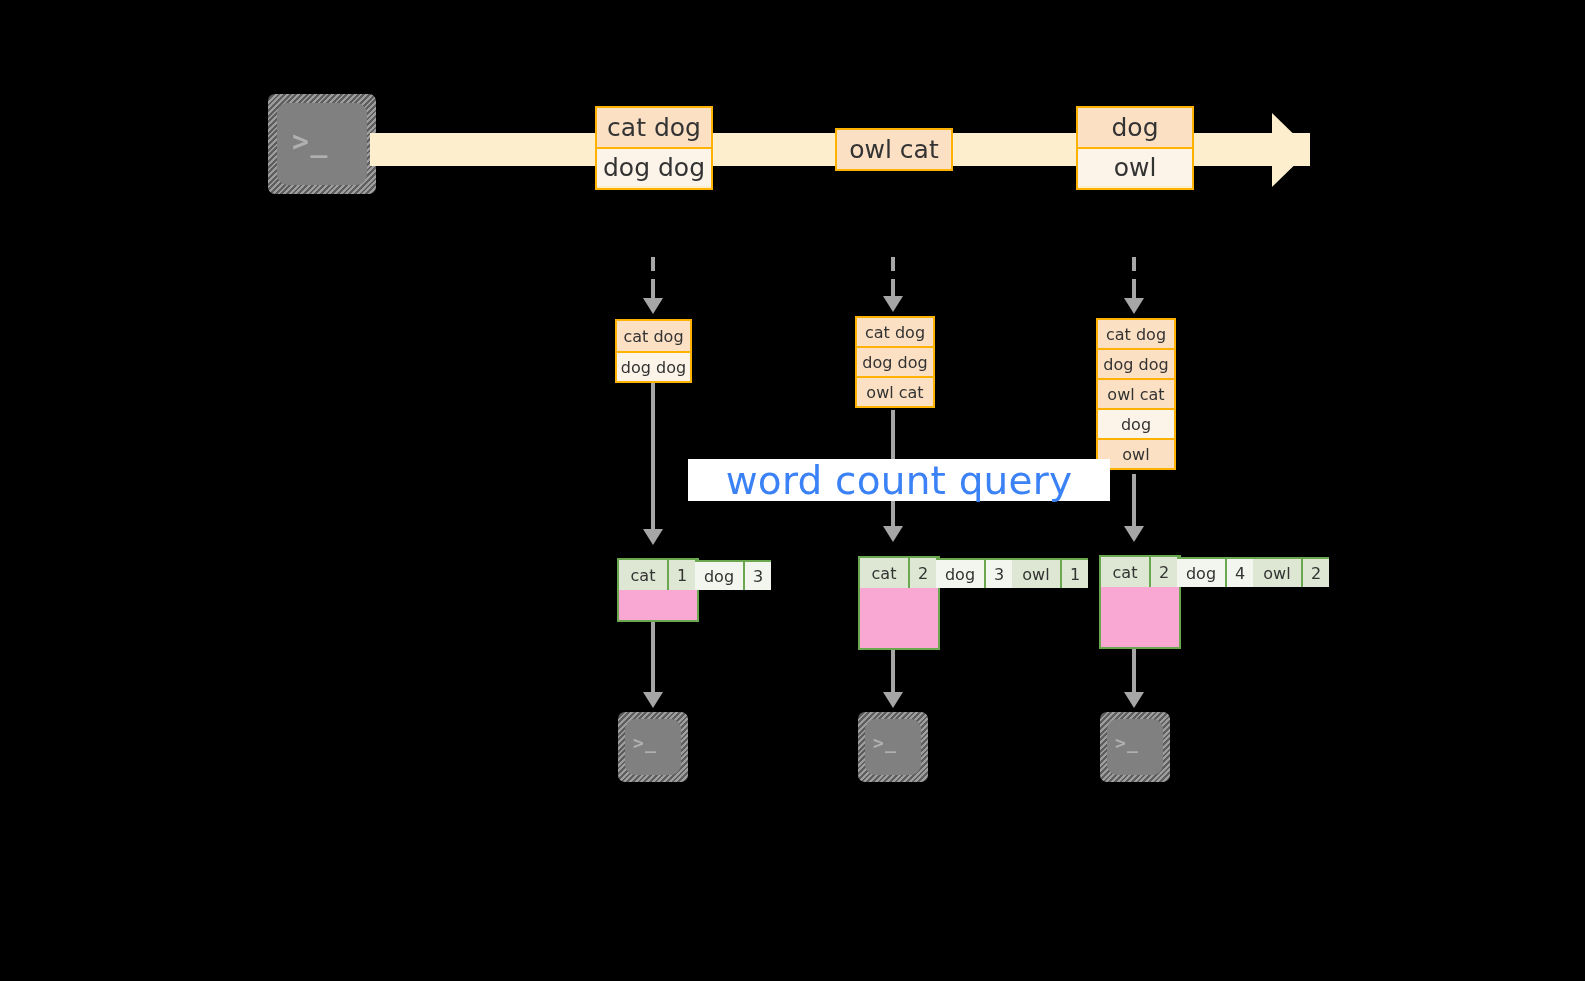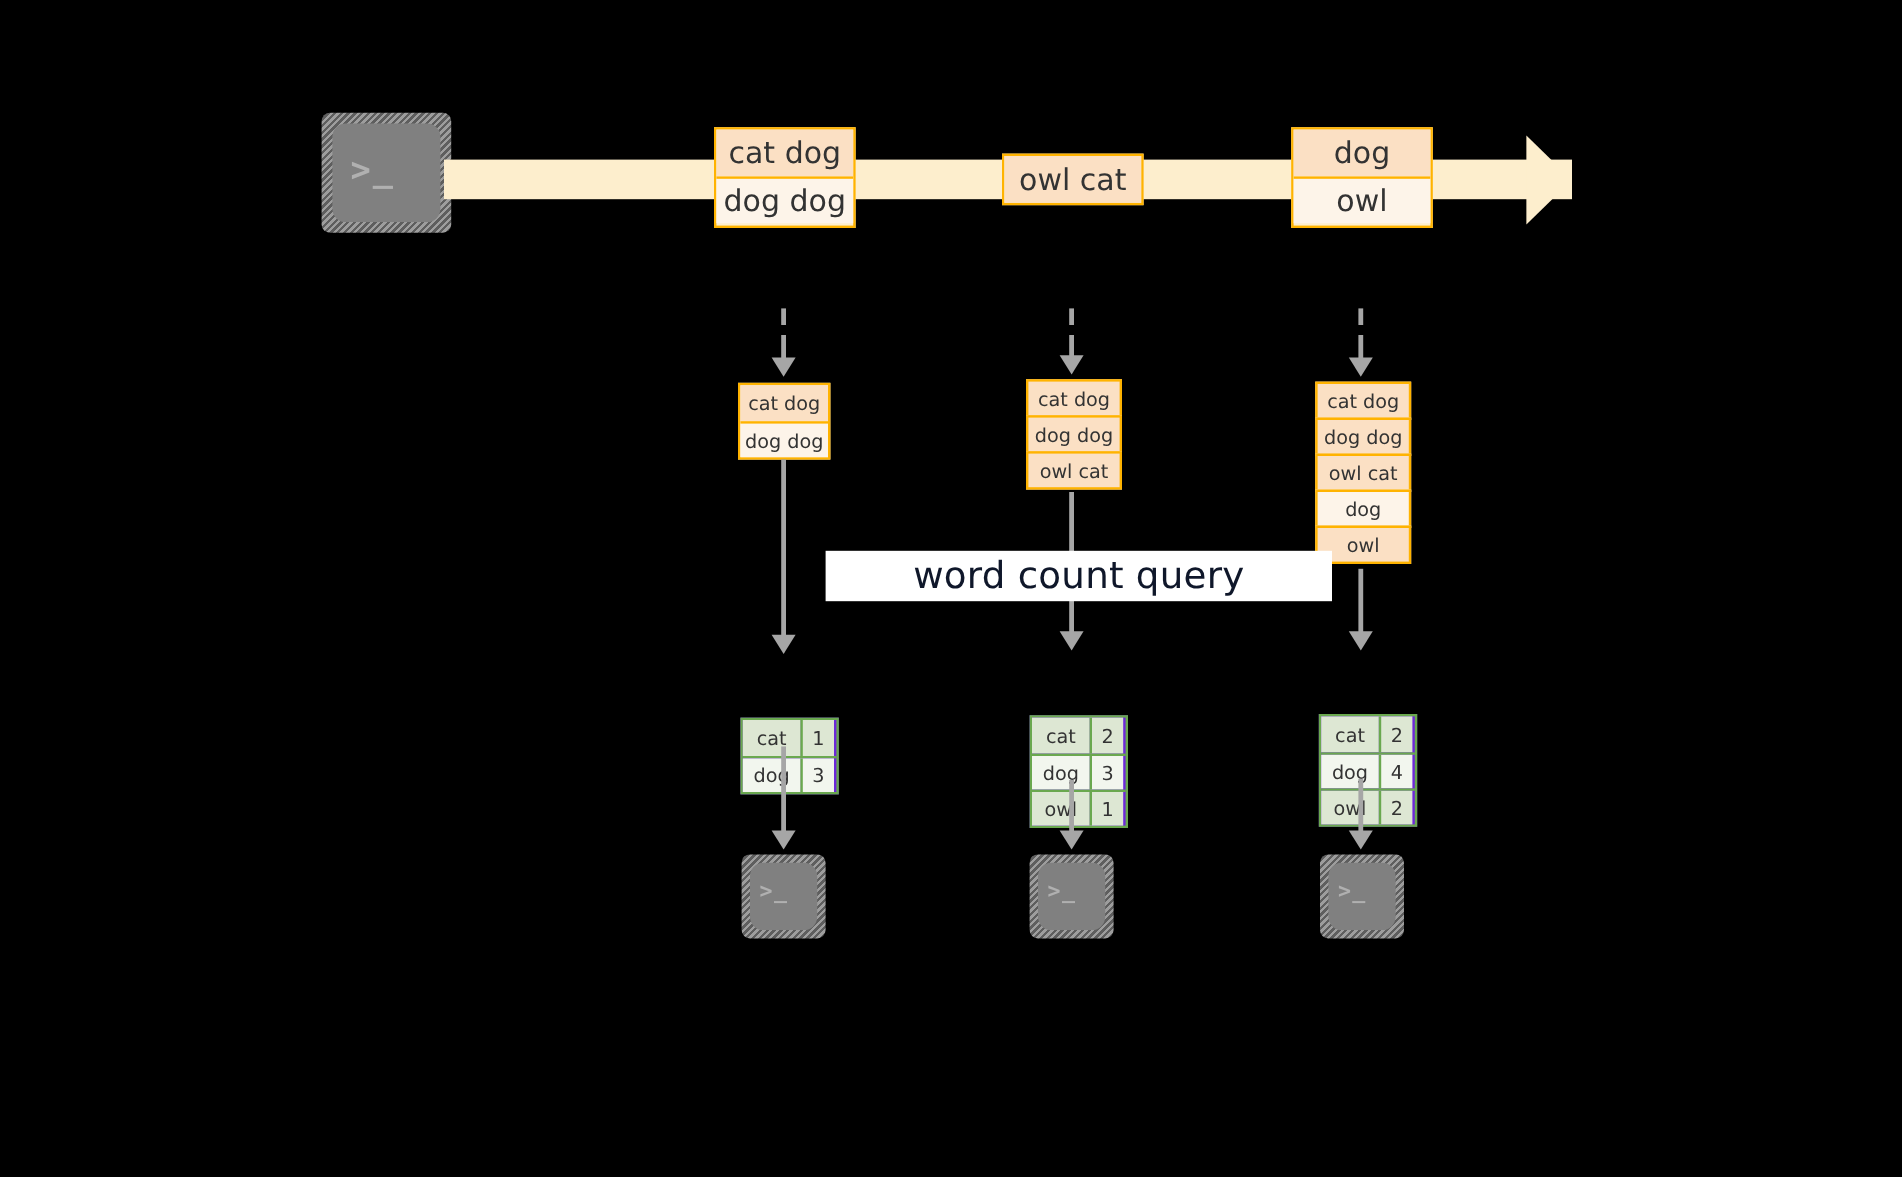--- a/index.html
+++ b/index.html
@@ -90,24 +90,23 @@
 
   
   .small .row { font-size: 16px; height: 30px; }
   .small .row + .row { border-top: 2px solid #ffb300; }
 
   
   .green {
     position: absolute;
     box-sizing: border-box;
     border: 2px solid #6aa84f;
-    background: #6d28d9;
-    display: flex;
-    flex-direction: column;
-    margin-top: 40px;
+    background: #f9a8d4;
+    display: flex;
+    flex-direction: row;
   }
   .green .grow {
     display: flex;
     height: 30px;
     box-sizing: border-box;
   }
   .green .grow + .grow { border-top: 2px solid #6aa84f; }
   .green .gc {
     box-sizing: border-box;
     display: flex;
@@ -146,22 +145,22 @@
 
   
   .label-box {
     position: absolute;
     background: #ffffff;
     display: flex;
     align-items: center;
     justify-content: center;
   }
   .label-box .txt {
-    font-size: 31px;
-    color: #0f172a;
+    font-size: 39px;
+    color: #3b82f6;
     white-space: nowrap;
     letter-spacing: 0.2px;
     text-align: center;
   }
 </style>
 </head>
 <body>
 
 <div id="stage">
 

